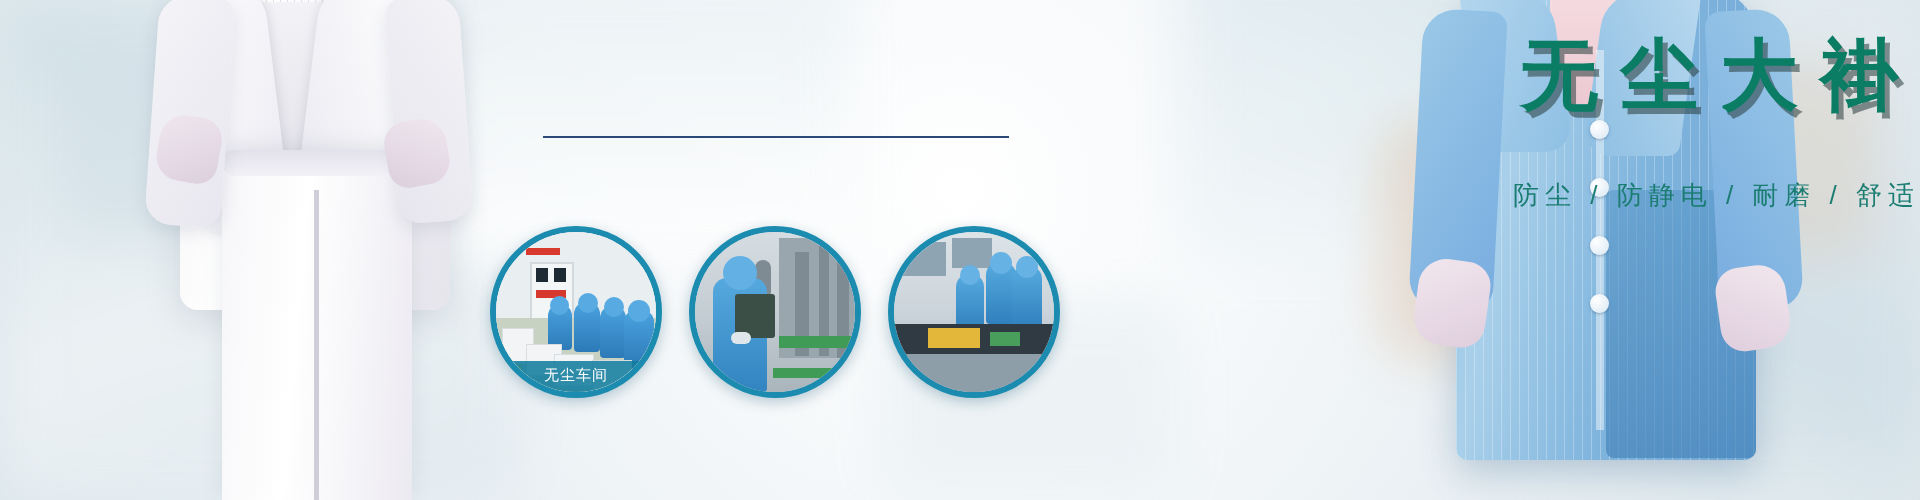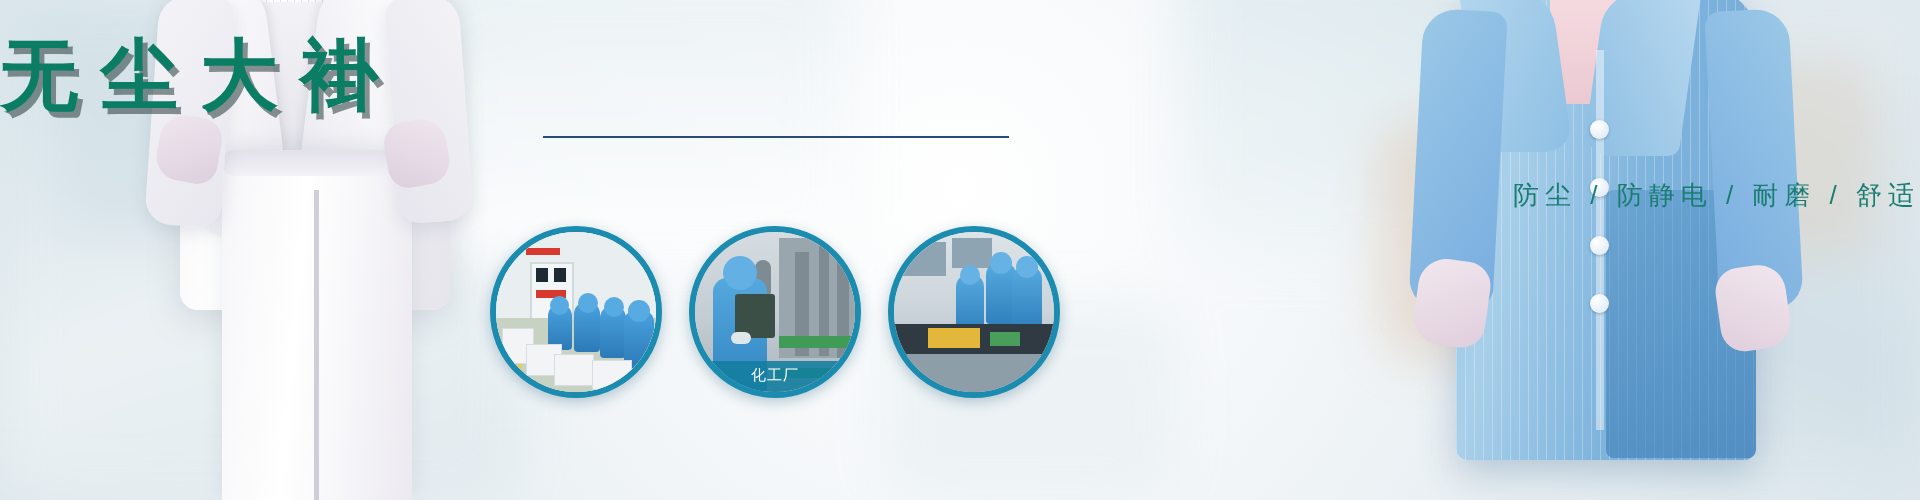--- a/index.html
+++ b/index.html
@@ -156,21 +156,21 @@
   .fr-panel{
     position:absolute;left:196px;top:220px;width:150px;height:268px;
     background:linear-gradient(180deg,rgba(86,150,200,.55),rgba(70,132,186,.7));
     border-radius:8px;
   }
 
   
   .center{position:absolute;left:0;top:0;width:1920px;height:500px;}
 
   .title{
-    position:absolute;left:0;top:36px;width:1920px;text-align:left;
+    position:absolute;left:0;top:36px;width:1920px;text-align:right;
     font-size:78px;font-weight:bold;letter-spacing:22px;
     color:#0a7d64;
     text-shadow:5px 6px 0 rgba(40,60,60,.55);
     line-height:1;
   }
   .rule{
     position:absolute;left:543px;top:136px;width:466px;height:2px;
     background:#2b4a7a;
   }
   .sub-en{
@@ -306,37 +306,37 @@
         <i class="hood" style="left:82px;top:61px;width:20px;height:20px"></i>
         <i class="w" style="left:104px;top:74px;width:26px;height:52px"></i>
         <i class="hood" style="left:108px;top:65px;width:20px;height:20px"></i>
         <i class="w" style="left:128px;top:78px;width:30px;height:58px"></i>
         <i class="hood" style="left:132px;top:68px;width:22px;height:22px"></i>
         <i class="box" style="left:6px;top:96px;width:30px;height:34px"></i>
         <i class="box" style="left:30px;top:112px;width:34px;height:30px"></i>
         <i class="box" style="left:58px;top:122px;width:38px;height:30px"></i>
         <i class="box" style="left:96px;top:128px;width:38px;height:28px"></i>
       </div>
+      <div class="cap">无尘车间</div>
     </div>
 
     <div class="circle">
       <div class="ph p2">
         <i class="mach" style="left:84px;top:6px;width:76px;height:120px"></i>
         <i class="mach2" style="left:100px;top:20px;width:14px;height:104px"></i>
         <i class="mach2" style="left:124px;top:14px;width:10px;height:110px"></i>
         <i class="mach2" style="left:142px;top:26px;width:12px;height:100px"></i>
         <i class="grn" style="left:84px;top:104px;width:76px;height:12px"></i>
         <i class="mach2" style="left:60px;top:28px;width:16px;height:40px;border-radius:8px"></i>
         <i class="w" style="left:18px;top:46px;width:54px;height:114px"></i>
         <i class="hood" style="left:28px;top:24px;width:34px;height:34px"></i>
         <i class="tab" style="left:40px;top:62px;width:40px;height:44px"></i>
         <i style="left:36px;top:100px;width:20px;height:12px;background:#dfe7ea;border-radius:6px"></i>
         <i class="grn" style="left:78px;top:136px;width:82px;height:10px"></i>
       </div>
-      <div class="cap">化工厂</div>
     </div>
 
     <div class="circle">
       <div class="ph p3">
         <i class="scr" style="left:6px;top:10px;width:46px;height:34px"></i>
         <i class="scr" style="left:58px;top:6px;width:40px;height:30px"></i>
         <i class="w" style="left:92px;top:30px;width:30px;height:62px"></i>
         <i class="hood" style="left:96px;top:20px;width:22px;height:22px"></i>
         <i class="w" style="left:118px;top:34px;width:30px;height:62px"></i>
         <i class="hood" style="left:122px;top:24px;width:22px;height:22px"></i>

